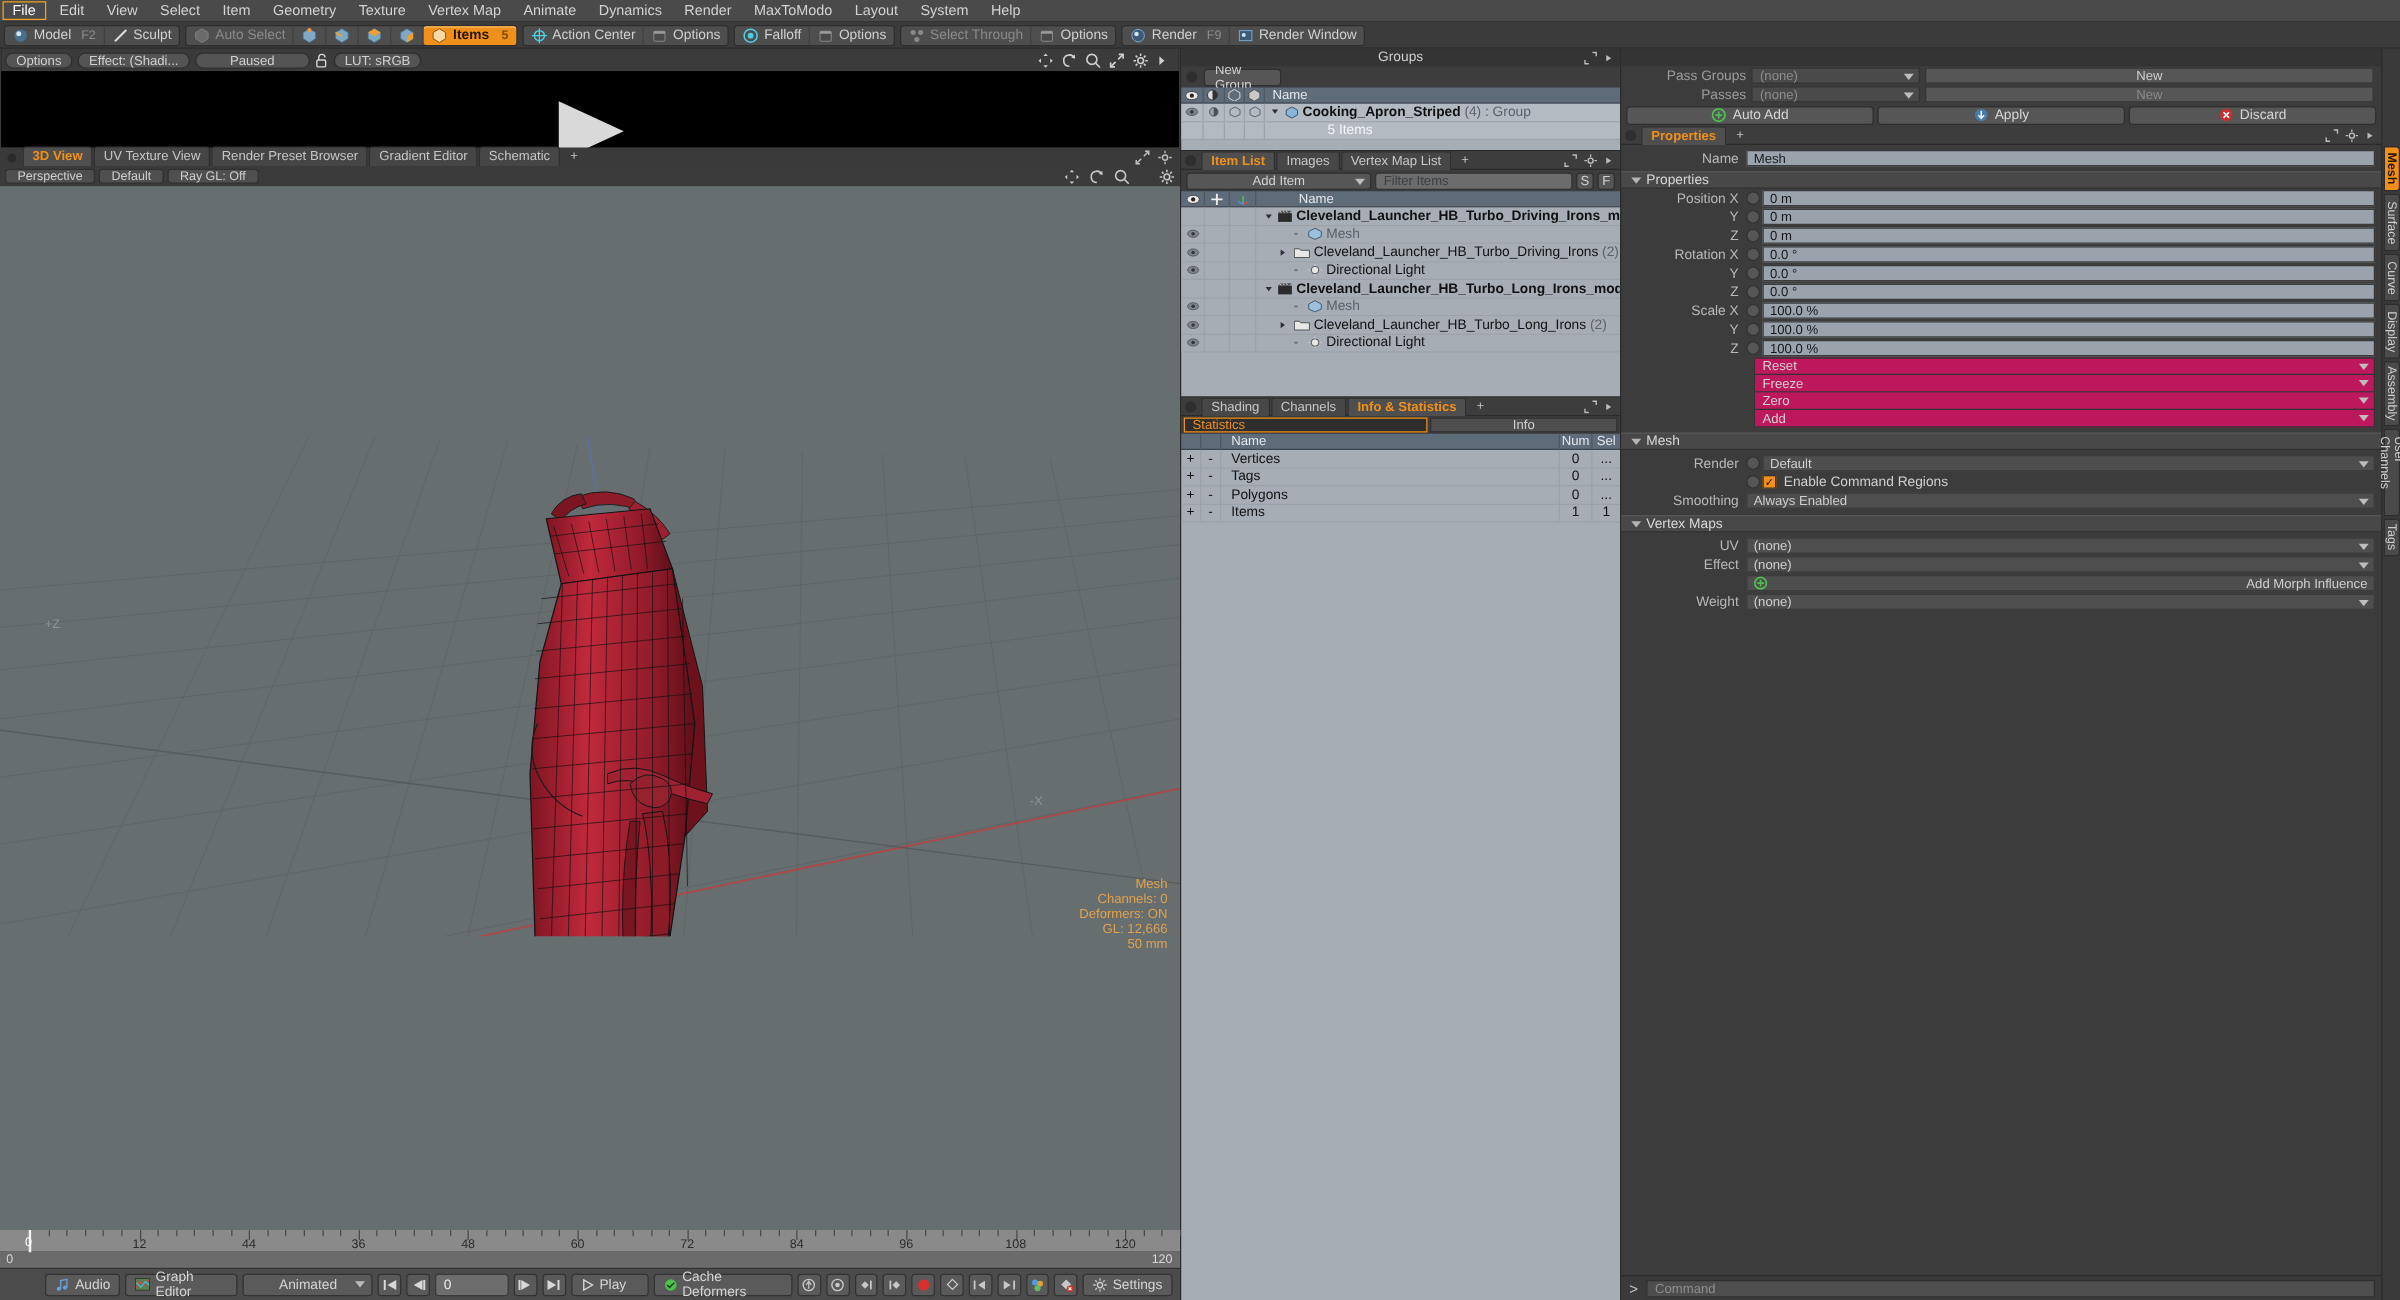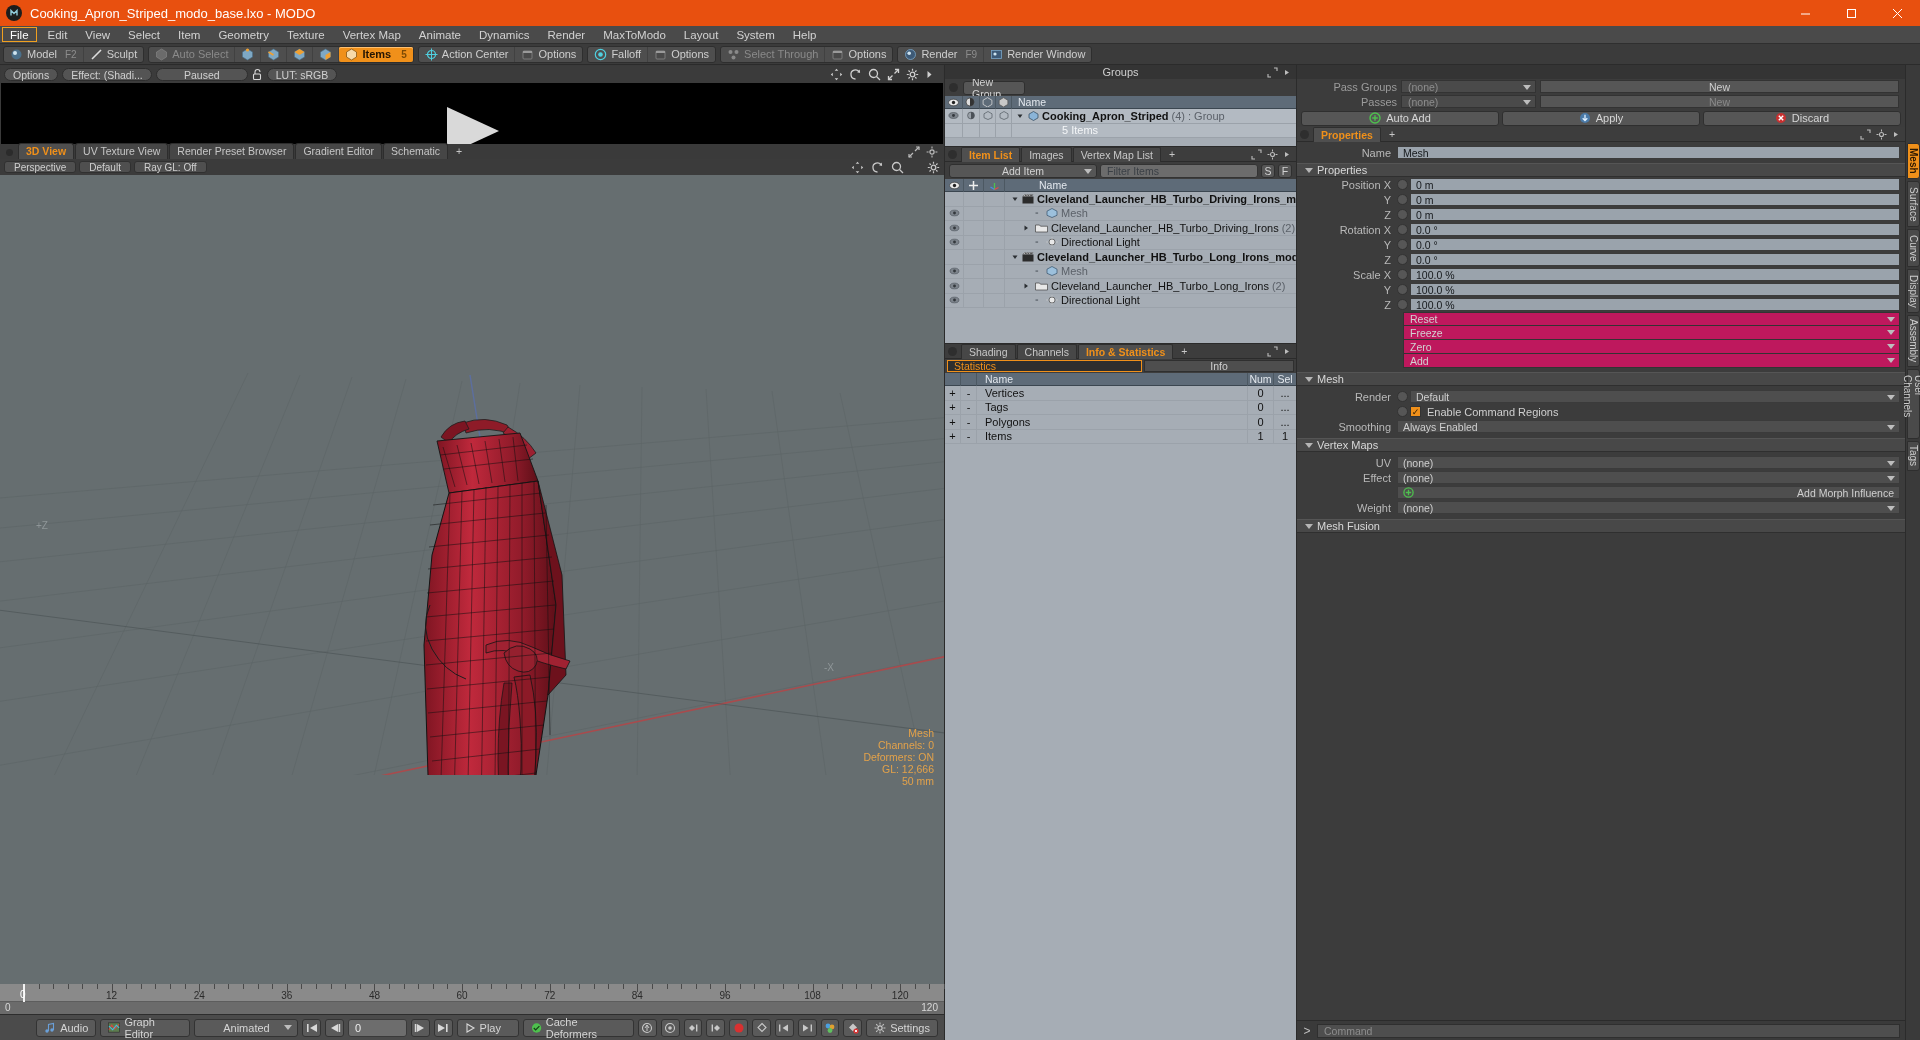--- a/index.html
+++ b/index.html
@@ -200,46 +200,20 @@
               display:flex; align-items:center; padding:0 6px; font-size:10.5px; color:#8d8d8d; }
 
   .statuslbl { position:absolute; right:10px; font-size:10.5px; color:#e3a24a; text-align:right; line-height:12px; }
   .vpaxis { position:absolute; font-size:10px; color:#8f9698; }
 </style>
 </head>
 <body>
 
 <div class="app">
 
-  <div class="titlebar">
-    <div class="logo">
-      <svg width="12" height="12" viewBox="0 0 12 12">
-          <circle cx="6" cy="6" r="5.5" fill="#1d1d1d"></circle>
-          <path d="M3 8.5V3.5L6 6.5L9 3.5V8.5" stroke="#8ec9d8" stroke-width="1.4" fill="none"></path>
-        </svg>
-    </div>
-    <div class="ttext">Cooking_Apron_Striped_modo_base.lxo - MODO</div>
-    <div class="wbtns">
-      <div class="wbtn">
-        <svg width="11" height="11" viewBox="0 0 11 11">
-            <path d="M1 6h9" stroke="#fff" stroke-width="1"></path>
-          </svg>
-      </div>
-      <div class="wbtn">
-        <svg width="11" height="11" viewBox="0 0 11 11">
-            <rect x="1.5" y="1.5" width="8" height="8" stroke="#fff" fill="none" stroke-width="1"></rect>
-          </svg>
-      </div>
-      <div class="wbtn close">
-        <svg width="11" height="11" viewBox="0 0 11 11">
-            <path d="M1 1l9 9M10 1l-9 9" stroke="#fff" stroke-width="1"></path>
-          </svg>
-      </div>
-    </div>
-  </div>
 
   <div class="menubar">
     <div class="menuitem active">File</div>
     <div class="menuitem">Edit</div>
     <div class="menuitem">View</div>
     <div class="menuitem">Select</div>
     <div class="menuitem">Item</div>
     <div class="menuitem">Geometry</div>
     <div class="menuitem">Texture</div>
     <div class="menuitem">Vertex Map</div>
@@ -643,21 +617,21 @@
             <div class="tltick" style="left: 827.175px;"></div>
             <div class="tltick" style="left: 841.778px;"></div>
             <div class="tltick" style="left: 856.381px;"></div>
             <div class="tltick" style="left: 870.984px;"></div>
             <div class="tltick" style="left: 885.587px;"></div>
             <div class="tltick tltickmaj" style="left: 900.19px;"></div>
             <div class="tltick" style="left: 914.794px;"></div>
             <div class="tltick" style="left: 929.397px;"></div>
             <div class="tltick" style="left: 944px;"></div>
             <div class="tlnum" style="left: 111.619px;">12</div>
-            <div class="tlnum" style="left: 199.238px;">24</div>
+            <div class="tlnum" style="left: 199.238px;">44</div>
             <div class="tlnum" style="left: 286.857px;">36</div>
             <div class="tlnum" style="left: 374.476px;">48</div>
             <div class="tlnum" style="left: 462.095px;">60</div>
             <div class="tlnum" style="left: 549.714px;">72</div>
             <div class="tlnum" style="left: 637.333px;">84</div>
             <div class="tlnum" style="left: 724.952px;">96</div>
             <div class="tlnum" style="left: 812.571px;">108</div>
             <div class="tlnum" style="left: 900.19px;">120</div>
             <div class="tlplayhead" style="left: 23px;"></div>
             <div class="tlphnum" style="left: 20px;">0</div>
@@ -1379,24 +1353,20 @@
           </span>
         </div>
         <div class="prow">
           <span class="plabel">Weight</span>
           <span class="pfield dark dd">
             <span>(none)</span>
             <span class="car" style="top:4px"></span>
           </span>
         </div>
 
-        <div class="sechdr" style="margin-top:4px;">
-          <span class="tri"></span>
-          <span>Mesh Fusion</span>
-        </div>
 
         <div style="flex:1"></div>
 
         <div class="cmdbar">
           <span style="color:#c0c0c0;font-size:12px;width:10px;text-align:center;">&gt;</span>
           <span class="cmdfield" title="Command">
             <span>Command</span>
           </span>
         </div>
       </div>

